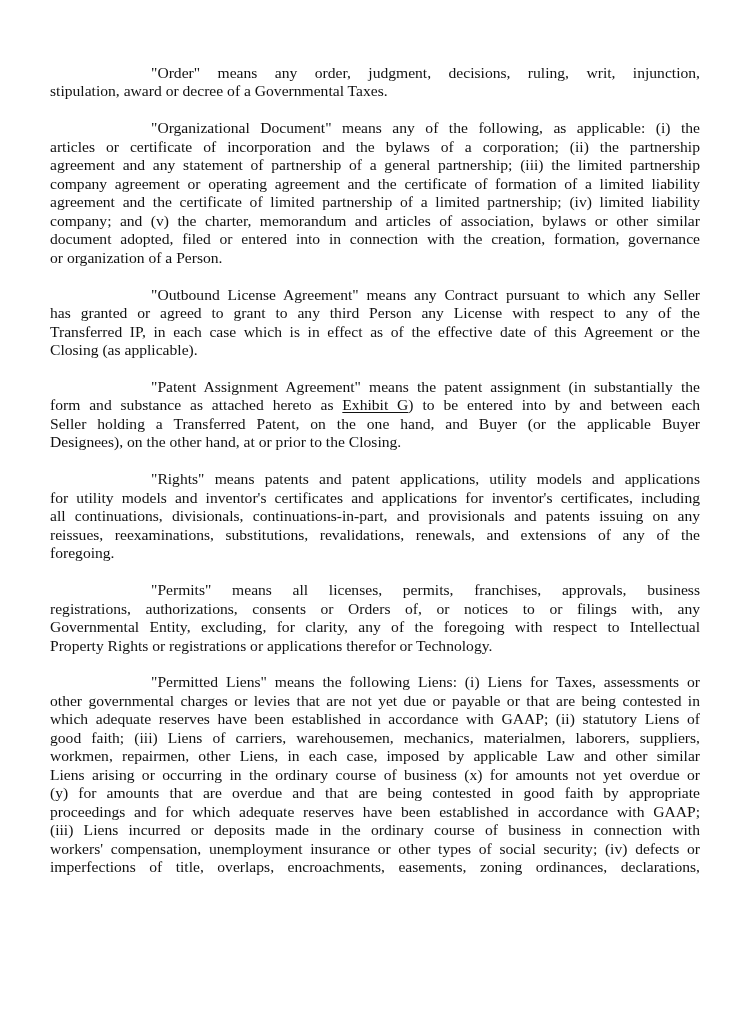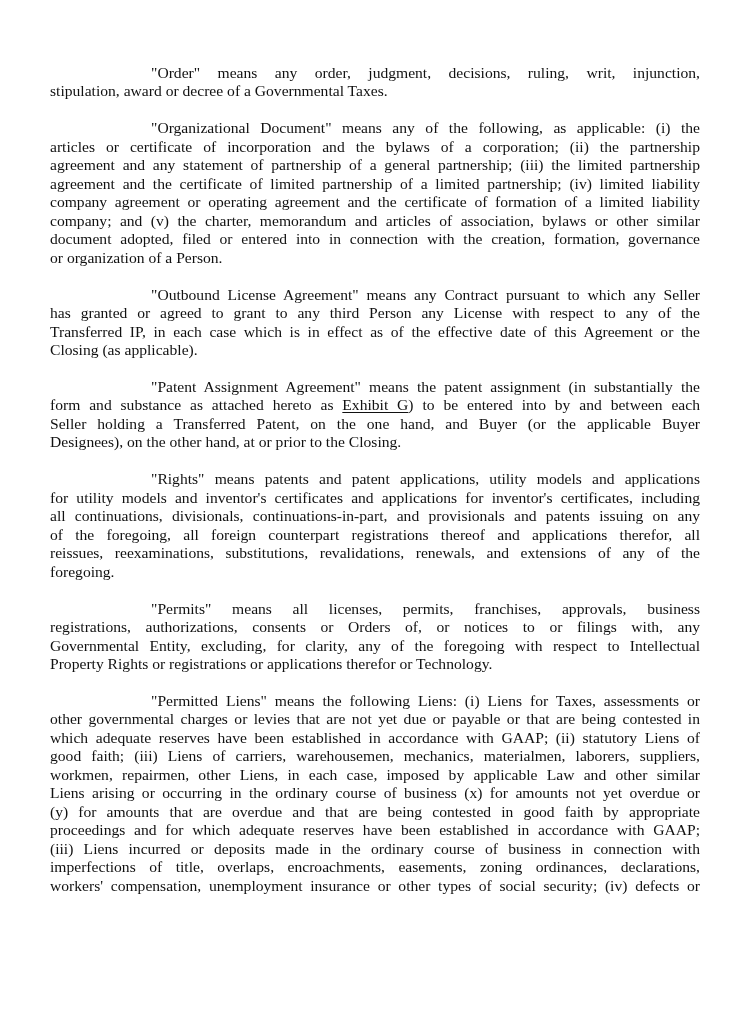--- a/index.html
+++ b/index.html
@@ -75,22 +75,22 @@
 
     <p class="para">
       <span class="line first"><span>"</span><span class="term">Order</span><span>" means any order, judgment, decisions, ruling, writ, injunction,</span></span>
       <span class="line last">stipulation, award or decree of a Governmental Taxes.</span>
     </p>
 
     <p class="para">
       <span class="line first"><span>"</span><span class="term">Organizational Document</span><span>" means any of the following, as applicable: (i) the</span></span>
       <span class="line">articles or certificate of incorporation and the bylaws of a corporation; (ii) the partnership</span>
       <span class="line">agreement and any statement of partnership of a general partnership; (iii) the limited partnership</span>
+      <span class="line">company agreement or operating agreement and the certificate of formation of a limited liability</span>
       <span class="line">agreement and the certificate of limited partnership of a limited partnership; (iv) limited liability</span>
-      <span class="line">company agreement or operating agreement and the certificate of formation of a limited liability</span>
       <span class="line">company; and (v) the charter, memorandum and articles of association, bylaws or other similar</span>
       <span class="line">document adopted, filed or entered into in connection with the creation, formation, governance</span>
       <span class="line last">or organization of a Person.</span>
     </p>
 
     <p class="para">
       <span class="line first"><span>"</span><span class="term">Outbound License Agreement</span><span>" means any Contract pursuant to which any Seller</span></span>
       <span class="line">has granted or agreed to grant to any third Person any License with respect to any of the</span>
       <span class="line">Transferred IP, in each case which is in effect as of the effective date of this Agreement or the</span>
       <span class="line last">Closing (as applicable).</span>
@@ -100,21 +100,20 @@
       <span class="line first"><span>"</span><span class="term">Patent Assignment Agreement</span><span>" means the patent assignment (in substantially the</span></span>
       <span class="line"><span>form and substance as attached hereto as </span><span class="xref">Exhibit G</span><span>) to be entered into by and between each</span></span>
       <span class="line">Seller holding a Transferred Patent, on the one hand, and Buyer (or the applicable Buyer</span>
       <span class="line last">Designees), on the other hand, at or prior to the Closing.</span>
     </p>
 
     <p class="para">
       <span class="line first"><span>"</span><span class="term">Rights</span><span>" means patents and patent applications, utility models and applications</span></span>
       <span class="line">for utility models and inventor's certificates and applications for inventor's certificates, including</span>
       <span class="line">all continuations, divisionals, continuations-in-part, and provisionals and patents issuing on any</span>
-      <span class="line">of the foregoing, all foreign counterpart registrations thereof and applications therefor, all</span>
       <span class="line">reissues, reexaminations, substitutions, revalidations, renewals, and extensions of any of the</span>
       <span class="line last">foregoing.</span>
     </p>
 
     <p class="para">
       <span class="line first"><span>"</span><span class="term">Permits</span><span>" means all licenses, permits, franchises, approvals, business</span></span>
       <span class="line">registrations, authorizations, consents or Orders of, or notices to or filings with, any</span>
       <span class="line">Governmental Entity, excluding, for clarity, any of the foregoing with respect to Intellectual</span>
       <span class="line last">Property Rights or registrations or applications therefor or Technology.</span>
     </p>
@@ -122,20 +121,20 @@
     <p class="para">
       <span class="line first"><span>"</span><span class="term">Permitted Liens</span><span>" means the following Liens: (i) Liens for Taxes, assessments or</span></span>
       <span class="line">other governmental charges or levies that are not yet due or payable or that are being contested in</span>
       <span class="line">which adequate reserves have been established in accordance with GAAP; (ii) statutory Liens of</span>
       <span class="line">good faith; (iii) Liens of carriers, warehousemen, mechanics, materialmen, laborers, suppliers,</span>
       <span class="line">workmen, repairmen, other Liens, in each case, imposed by applicable Law and other similar</span>
       <span class="line">Liens arising or occurring in the ordinary course of business (x) for amounts not yet overdue or</span>
       <span class="line">(y) for amounts that are overdue and that are being contested in good faith by appropriate</span>
       <span class="line">proceedings and for which adequate reserves have been established in accordance with GAAP;</span>
       <span class="line">(iii) Liens incurred or deposits made in the ordinary course of business in connection with</span>
+      <span class="line">workers' compensation, unemployment insurance or other types of social security; (iv) defects or</span>
       <span class="line">imperfections of title, overlaps, encroachments, easements, zoning ordinances, declarations,</span>
-      <span class="line">workers' compensation, unemployment insurance or other types of social security; (iv) defects or</span>
     </p>
 
   </div>
 
   <div class="page-number">10</div>
 </div>
 
 </body></html>

